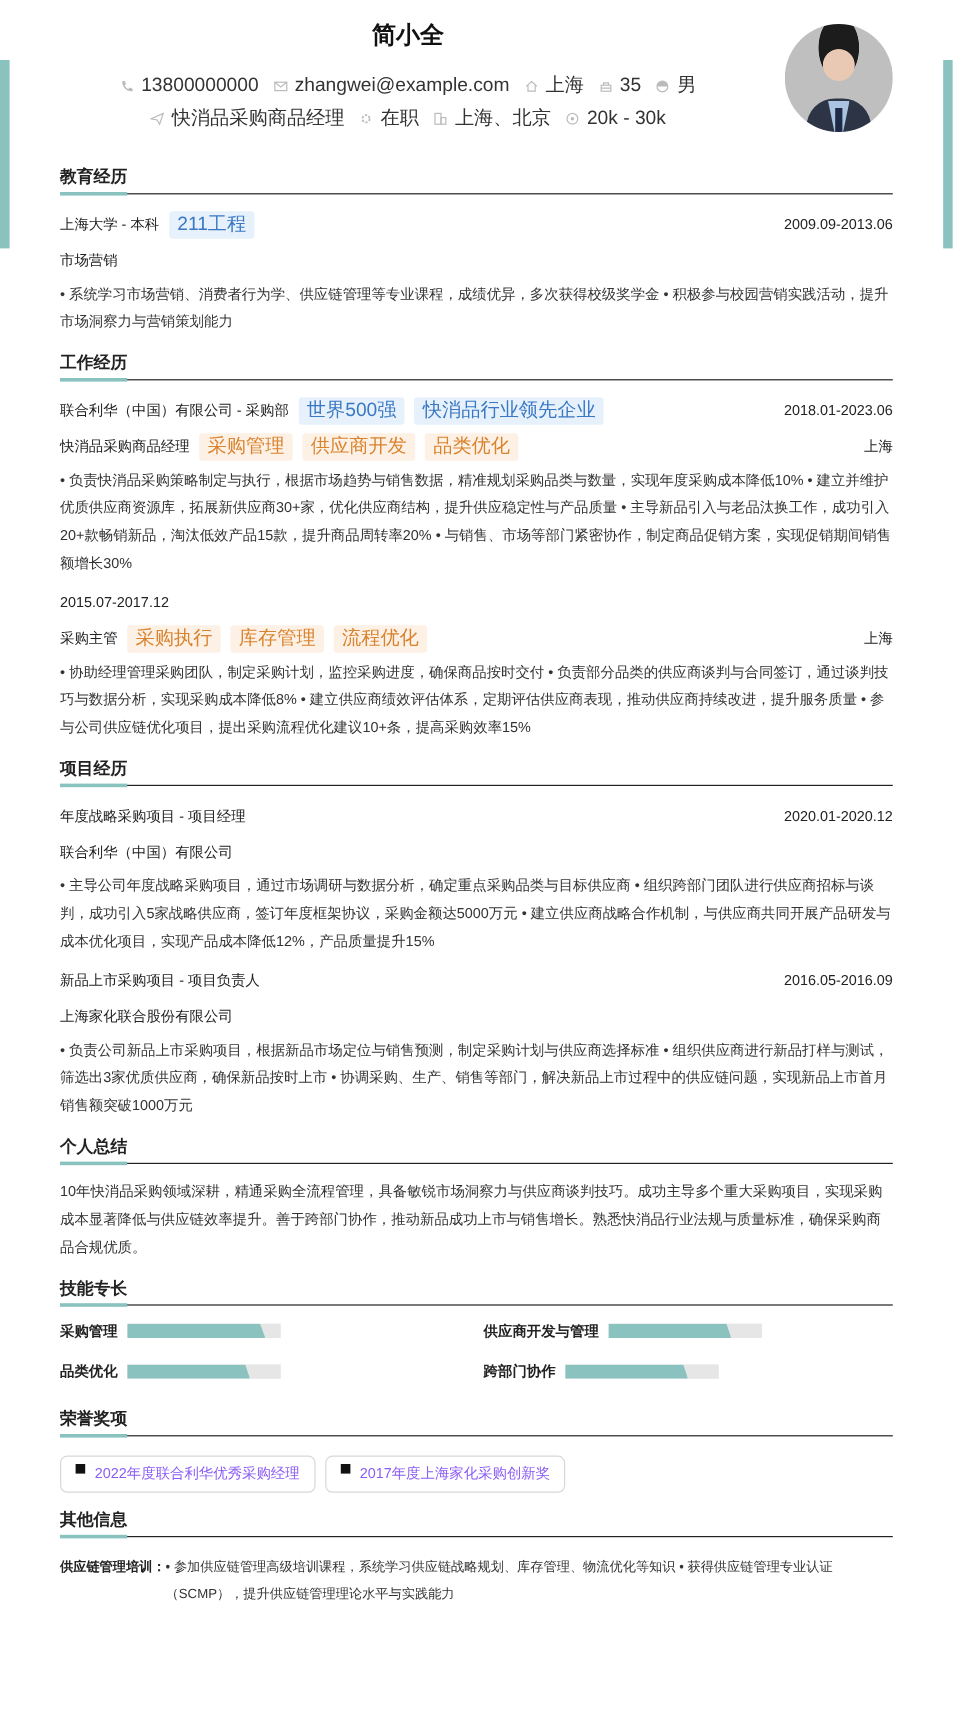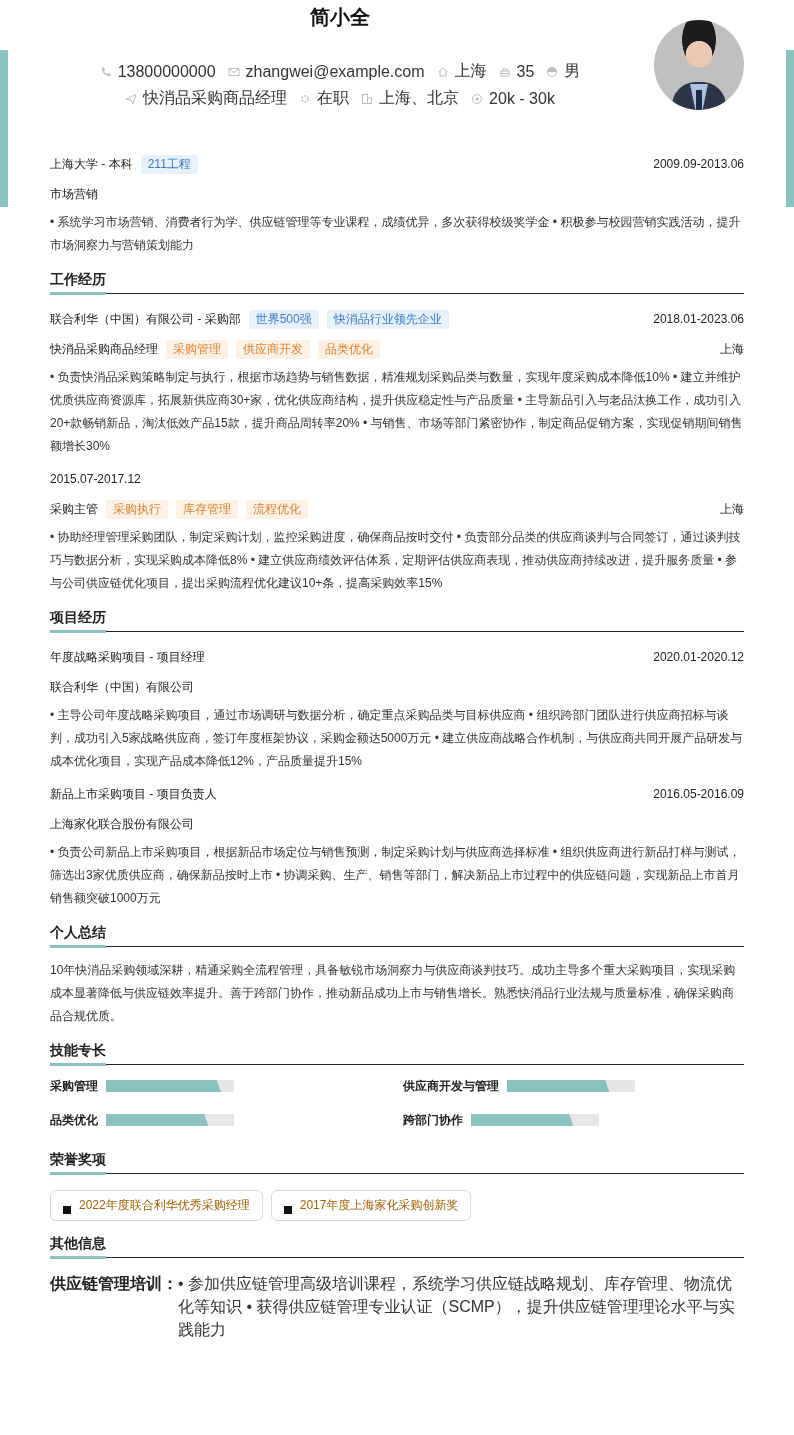--- a/index.html
+++ b/index.html
@@ -8,21 +8,21 @@
     position: relative;
     font-family: "Liberation Sans", "DejaVu Sans", sans-serif;
     color: #222;
     font-size: 12px;
     min-height: 1435px;
   }
   .accent-left { position: absolute; left: 0; top: 50px; width: 8px; height: 157px; background: #8ac2bf; }
   .accent-right { position: absolute; right: 0; top: 50px; width: 8px; height: 157px; background: #8ac2bf; }
 
   .header { position: relative; height: 125px; }
-  .name { position: absolute; top: 4px; left: 0; width: 680px; text-align: center; font-size: 20px; font-weight: bold; color: #111; }
+  .name { position: absolute; top: 16px; left: 0; width: 680px; text-align: center; font-size: 20px; font-weight: bold; color: #111; }
   .info-row { position: absolute; left: 0; width: 680px; display: flex; justify-content: center; align-items: center; gap: 12px; font-size: 16px; color: #333; }
   .info-row.r1 { top: 61px; }
   .info-row.r2 { top: 88px; }
   .info-item { display: flex; align-items: center; gap: 6px; white-space: nowrap; }
   .ico { display: inline-flex; width: 12px; height: 12px; align-items: center; justify-content: center; color: #b5b5b5; }
   .ico svg { width: 12px; height: 12px; }
   .avatar {
     position: absolute; left: 654px; top: 20px; width: 90px; height: 90px; border-radius: 50%;
     background: radial-gradient(circle at 50% 38%, #e9c9b3 0 18%, transparent 19%),
                 radial-gradient(ellipse at 50% 22%, #1c1c1c 0 26%, transparent 27%),
@@ -35,36 +35,36 @@
 
   .content { padding: 0 50px; }
   .section { margin-top: 14px; }
   .sec-title { position: relative; font-size: 14px; font-weight: bold; color: #222; padding-bottom: 4px; border-bottom: 1.5px solid #222; }
   .sec-title::after { content: ""; position: absolute; left: 0; bottom: -2px; width: 56px; height: 3px; background: #8ac2bf; }
   .sec-body { padding-top: 10px; }
 
   .row { display: flex; justify-content: space-between; align-items: center; height: 30px; }
   .row-left { display: flex; align-items: center; gap: 8px; }
   .bold { font-weight: normal; font-size: 12px; color: #222; }
-  .tag { font-size: 12px; padding: 1px 7px; border-radius: 3px; }
+  .tag { font-size: 16px; padding: 1px 7px; border-radius: 3px; }
   .tag.blue { background: #e6f1fb; color: #3a78c3; }
   .tag.orange { background: #fdf1e6; color: #d9832e; }
   .desc { font-size: 12px; line-height: 23px; color: #333; margin-top: 2px; margin-bottom: 6px; }
 
   .skills { display: grid; grid-template-columns: 353px 340px; row-gap: 0; }
   .skill { display: flex; align-items: center; gap: 8px; height: 34px; }
   .skill-label { font-size: 12px; font-weight: bold; color: #222; white-space: nowrap; }
   .bar { position: relative; width: 128px; height: 12px; background: #e6e6e6; }
   .bar-fill { position: absolute; left: 0; top: 0; height: 12px; background: #8ac2bf; clip-path: polygon(0 0, 96% 0, 100% 100%, 0 100%); }
 
   .awards { display: flex; gap: 8px; padding-top: 6px; }
-  .award { display: flex; align-items: flex-end; gap: 8px; border: 1px solid #d8d8d8; border-radius: 6px; padding: 6px 12px; font-size: 12px; color: #a16207; }
+  .award { display: flex; align-items: flex-start; gap: 8px; border: 1px solid #d8d8d8; border-radius: 6px; padding: 6px 12px; font-size: 12px; color: #8b5cf6; }
   .square { width: 8px; height: 8px; background: #111; display: inline-block; }
 
-  .other { display: flex; font-size: 16px; line-height: 23px; color: #333; padding-top: 4px; }
+  .other { display: flex; font-size: 11px; line-height: 23px; color: #333; padding-top: 4px; }
   .other-label { font-weight: bold; white-space: nowrap; color: #222; }
 </style>
 </head>
 <body>
 
 <div class="accent-left"></div>
 <div class="accent-right"></div>
 
 <div class="header">
   <div class="name">简小全</div>
@@ -155,20 +155,21 @@
   <div class="avatar">
     <div class="shirt"></div>
     <div class="collar"></div>
     <div class="tie"></div>
   </div>
 </div>
 
 <div class="content">
 
   <div class="section">
+    <div class="sec-title">教育经历</div>
     <div class="sec-body">
       <div class="row">
         <div class="row-left">
           <span class="bold">上海大学 - 本科</span>
           <span class="tag blue">211工程</span>
         </div>
         <span class="bold">2009.09-2013.06</span>
       </div>
       <div class="row">
           <span class="bold">市场营销</span>

